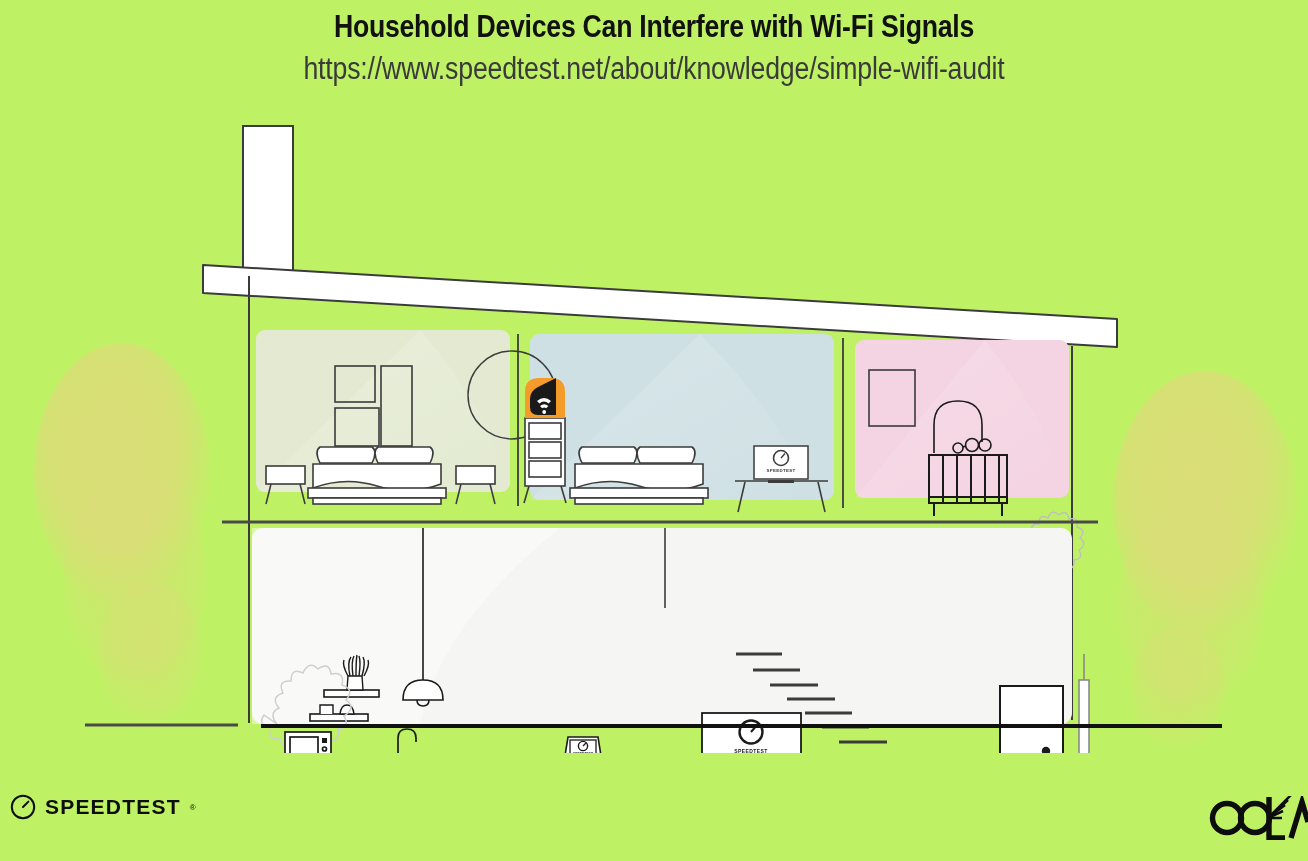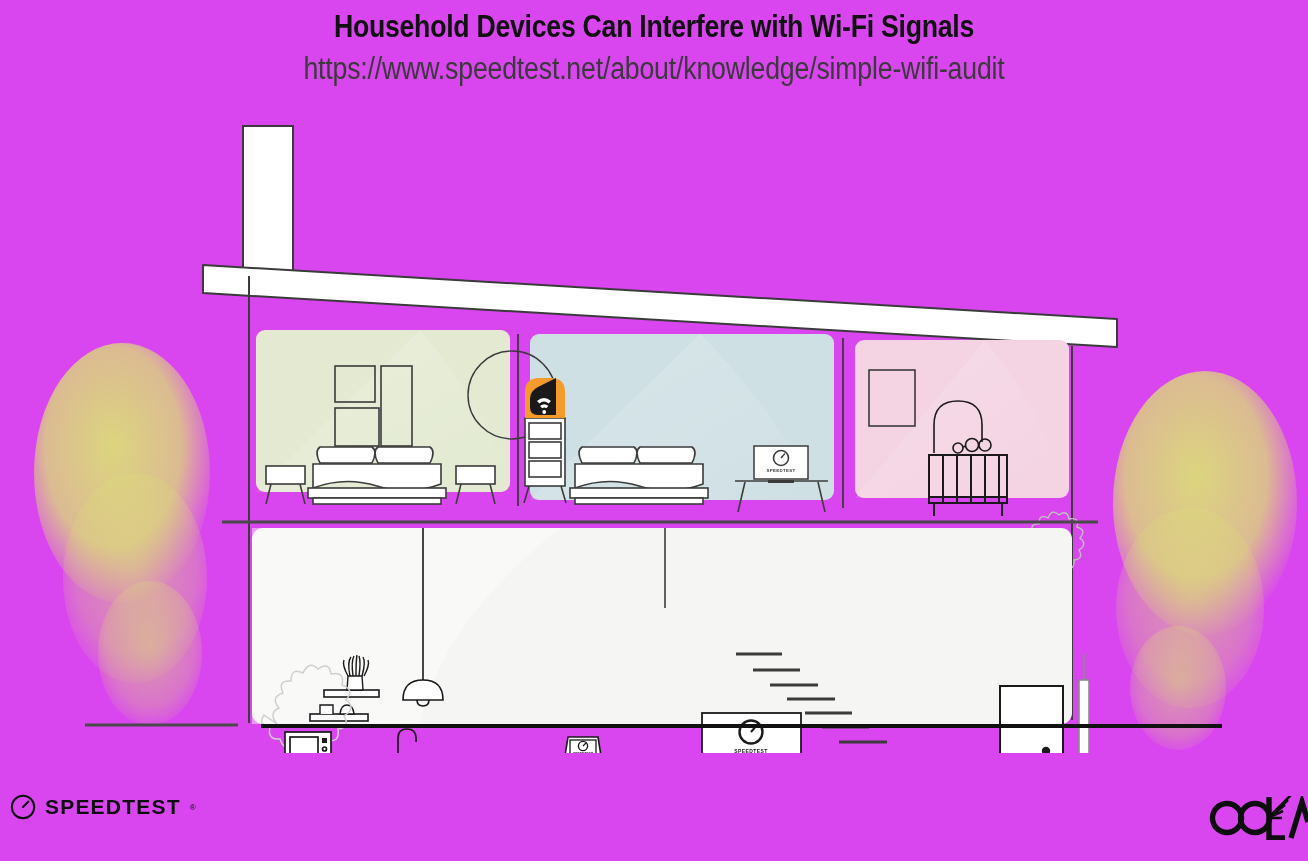--- a/index.html
+++ b/index.html
@@ -1,18 +1,18 @@
 <!DOCTYPE html>
 <html><head>
 <meta charset="utf-8">
 <style>
   html,body{margin:0;padding:0;background:#ffffff;}
   body{width:1308px;height:861px;overflow:hidden;
        font-family:"Liberation Sans",sans-serif;}
-  .page{position:relative;width:1308px;height:861px;background:#d946ef;}
+  .page{position:relative;width:1308px;height:861px;background:#bef264;}
 
   
   .header{position:absolute;left:0;top:0;width:1308px;text-align:center;}
   .title{font-family:"Liberation Sans",sans-serif;font-weight:bold;
          font-size:31px;line-height:1;color:#111111;letter-spacing:-.3px;
          margin-top:11px;transform:scaleX(.86);transform-origin:center;}
   .subtitle{font-family:"Liberation Sans",sans-serif;font-weight:400;
             font-size:31px;line-height:1;color:#3a3a3a;letter-spacing:-.2px;
             margin-top:11px;transform:scaleX(.86);transform-origin:center;}
 

